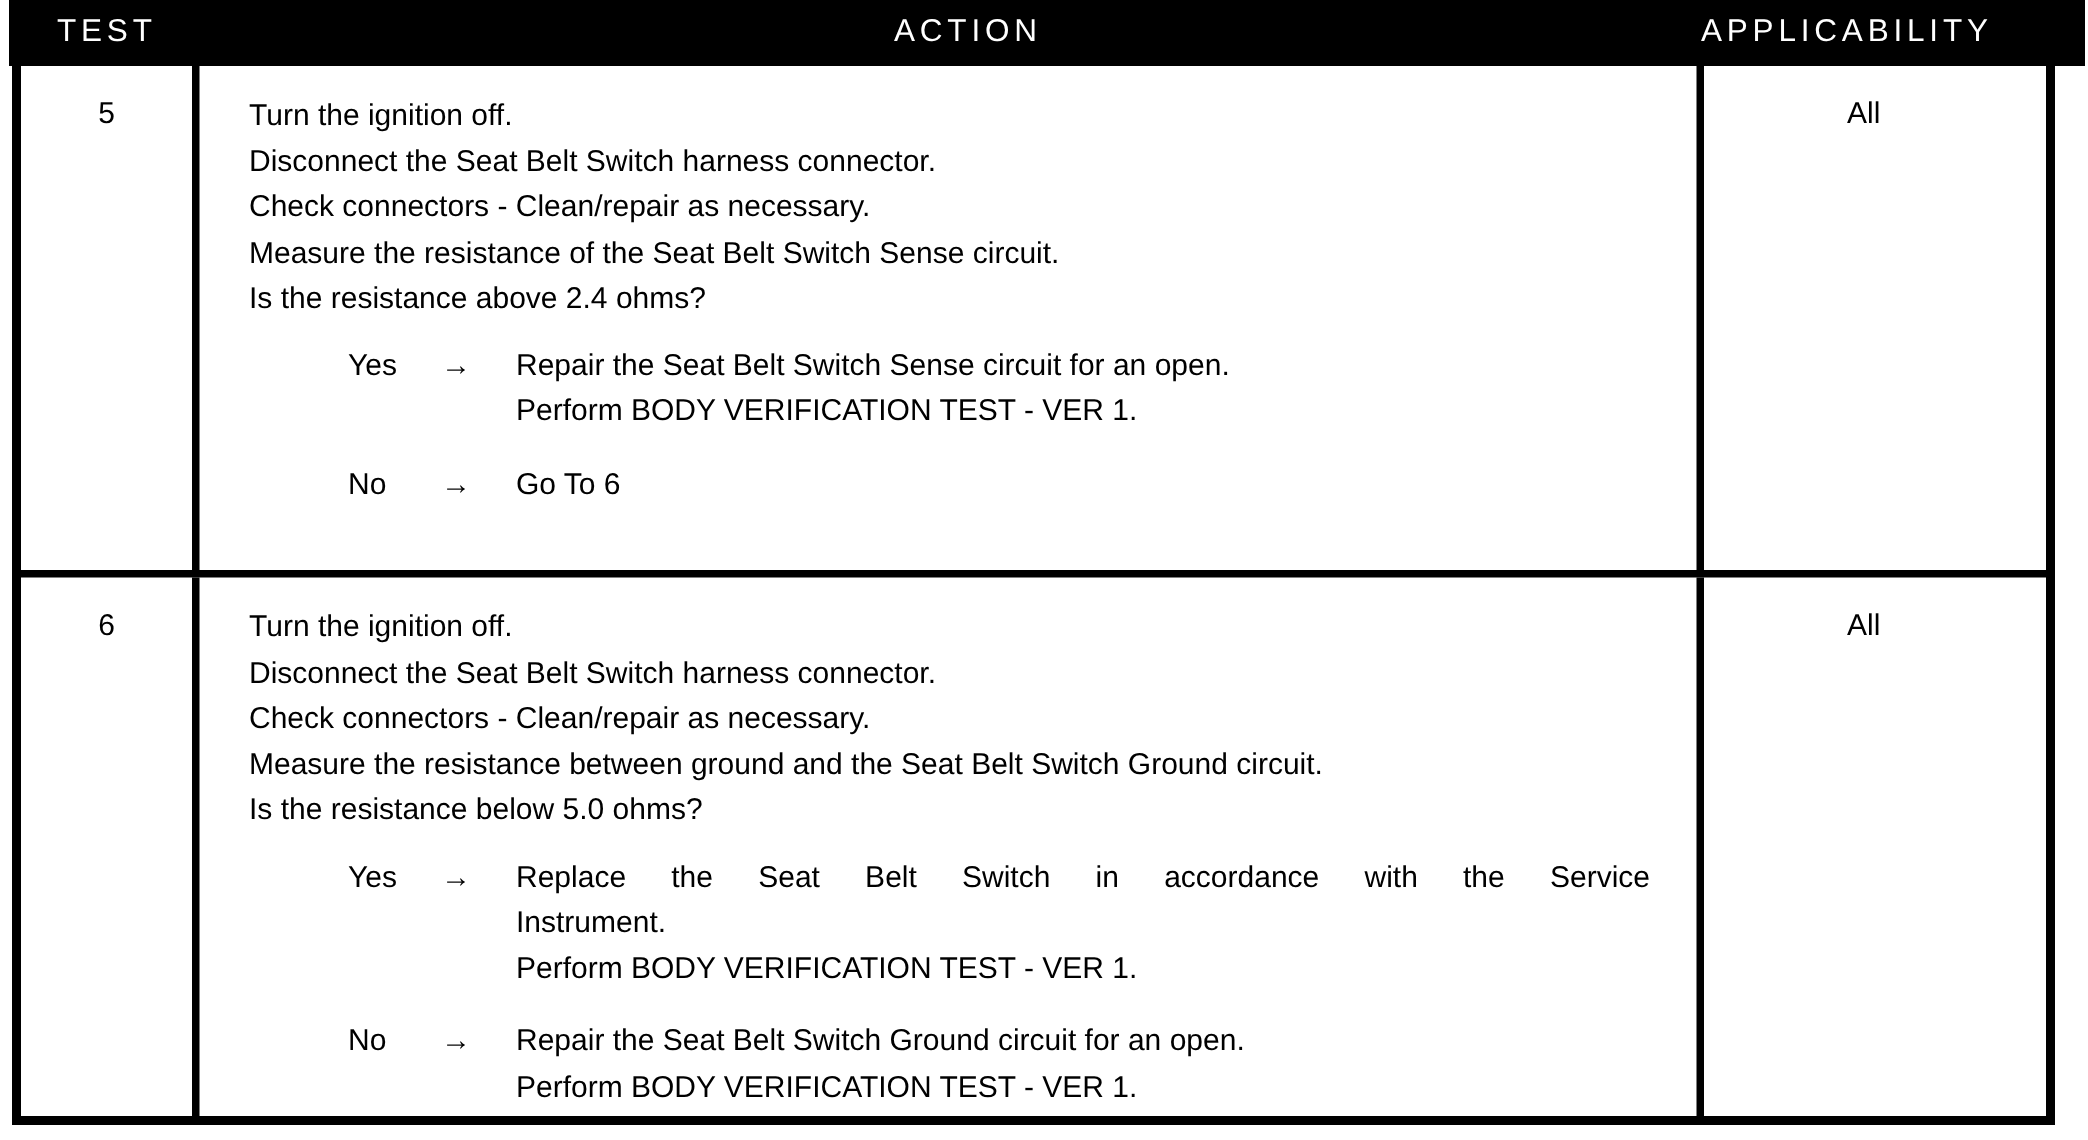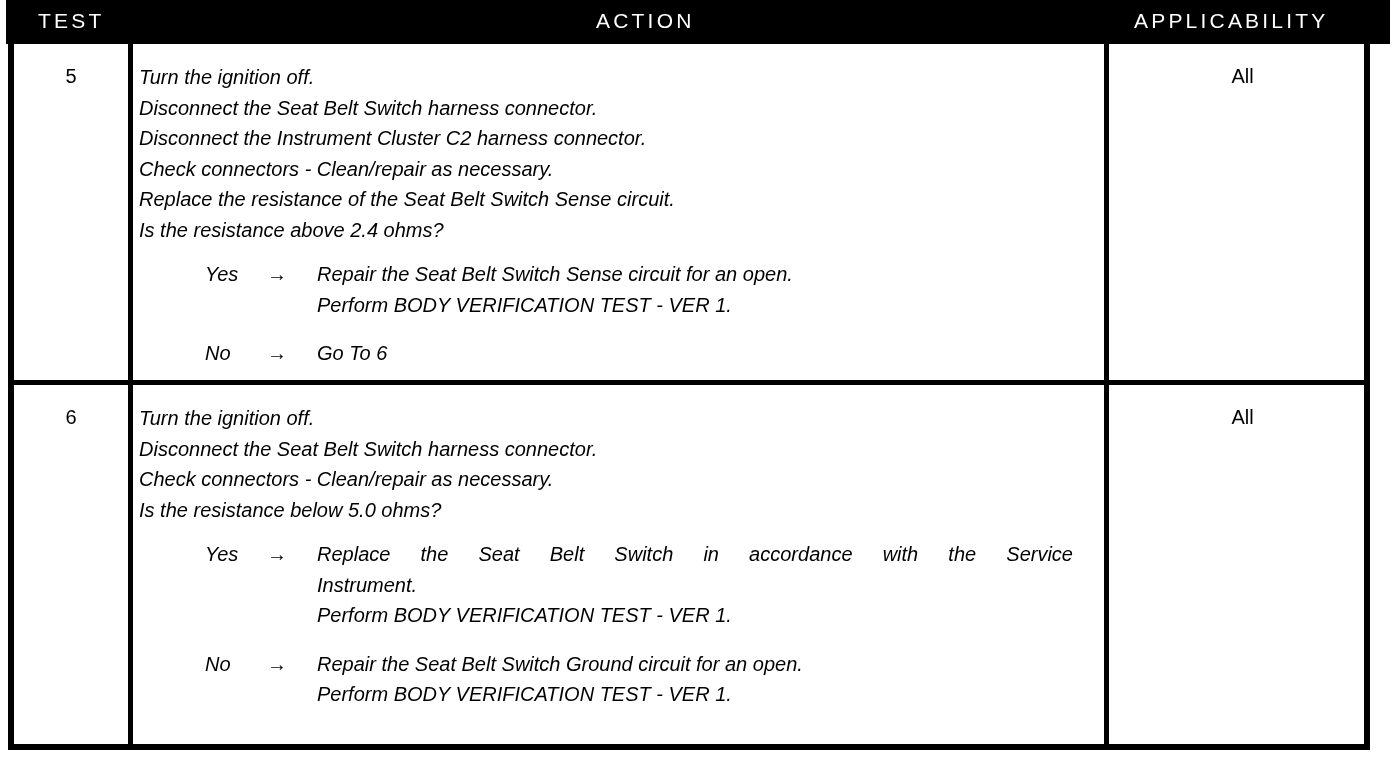--- a/index.html
+++ b/index.html
@@ -83,27 +83,26 @@
     left: 0;
     top: 0;
     width: 119px;
     height: 100%;
     box-sizing: border-box;
     border-right: 5px solid #000000;
     text-align: center;
   }
   .cell-action {
     position: absolute;
-    left: 107px;
+    left: 134px;
     top: 0;
     width: 988px;
     height: 100%;
     box-sizing: border-box;
     border-right: 5px solid #000000;
-    font-style: italic;
   }
   .cell-applicability {
     position: absolute;
     left: 1107px;
     top: 0;
     width: 243px;
     height: 100%;
     box-sizing: border-box;
     text-align: center;
   }
@@ -191,23 +190,22 @@
 
         <div class="cell-test">
           <span class="test-num">5</span>
         </div>
 
         <div class="cell-action">
 
           <div class="steps">
             <div class="step-line">Turn the ignition off.</div>
             <div class="step-line">Disconnect the Seat Belt Switch harness connector.</div>
-            <div class="step-line">Disconnect the Instrument Cluster C2 harness connector.</div>
             <div class="step-line">Check connectors - Clean/repair as necessary.</div>
-            <div class="step-line">Replace the resistance of the Seat Belt Switch Sense circuit.</div>
+            <div class="step-line">Measure the resistance of the Seat Belt Switch Sense circuit.</div>
             <div class="step-line">Is the resistance above 2.4 ohms?</div>
           </div>
 
           <div class="branches">
 
             <div class="branch">
               <span class="branch-label">Yes</span>
               <span class="branch-arrow">→</span>
               <div class="branch-body">
                 <div class="bline">Repair the Seat Belt Switch Sense circuit for an open.</div>
@@ -236,20 +234,21 @@
         <div class="cell-test">
           <span class="test-num">6</span>
         </div>
 
         <div class="cell-action">
 
           <div class="steps">
             <div class="step-line">Turn the ignition off.</div>
             <div class="step-line">Disconnect the Seat Belt Switch harness connector.</div>
             <div class="step-line">Check connectors - Clean/repair as necessary.</div>
+            <div class="step-line">Measure the resistance between ground and the Seat Belt Switch Ground circuit.</div>
             <div class="step-line">Is the resistance below 5.0 ohms?</div>
           </div>
 
           <div class="branches">
 
             <div class="branch">
               <span class="branch-label">Yes</span>
               <span class="branch-arrow">→</span>
               <div class="branch-body">
                 <div class="bline justify">Replace the Seat Belt Switch in accordance with the Service</div>

